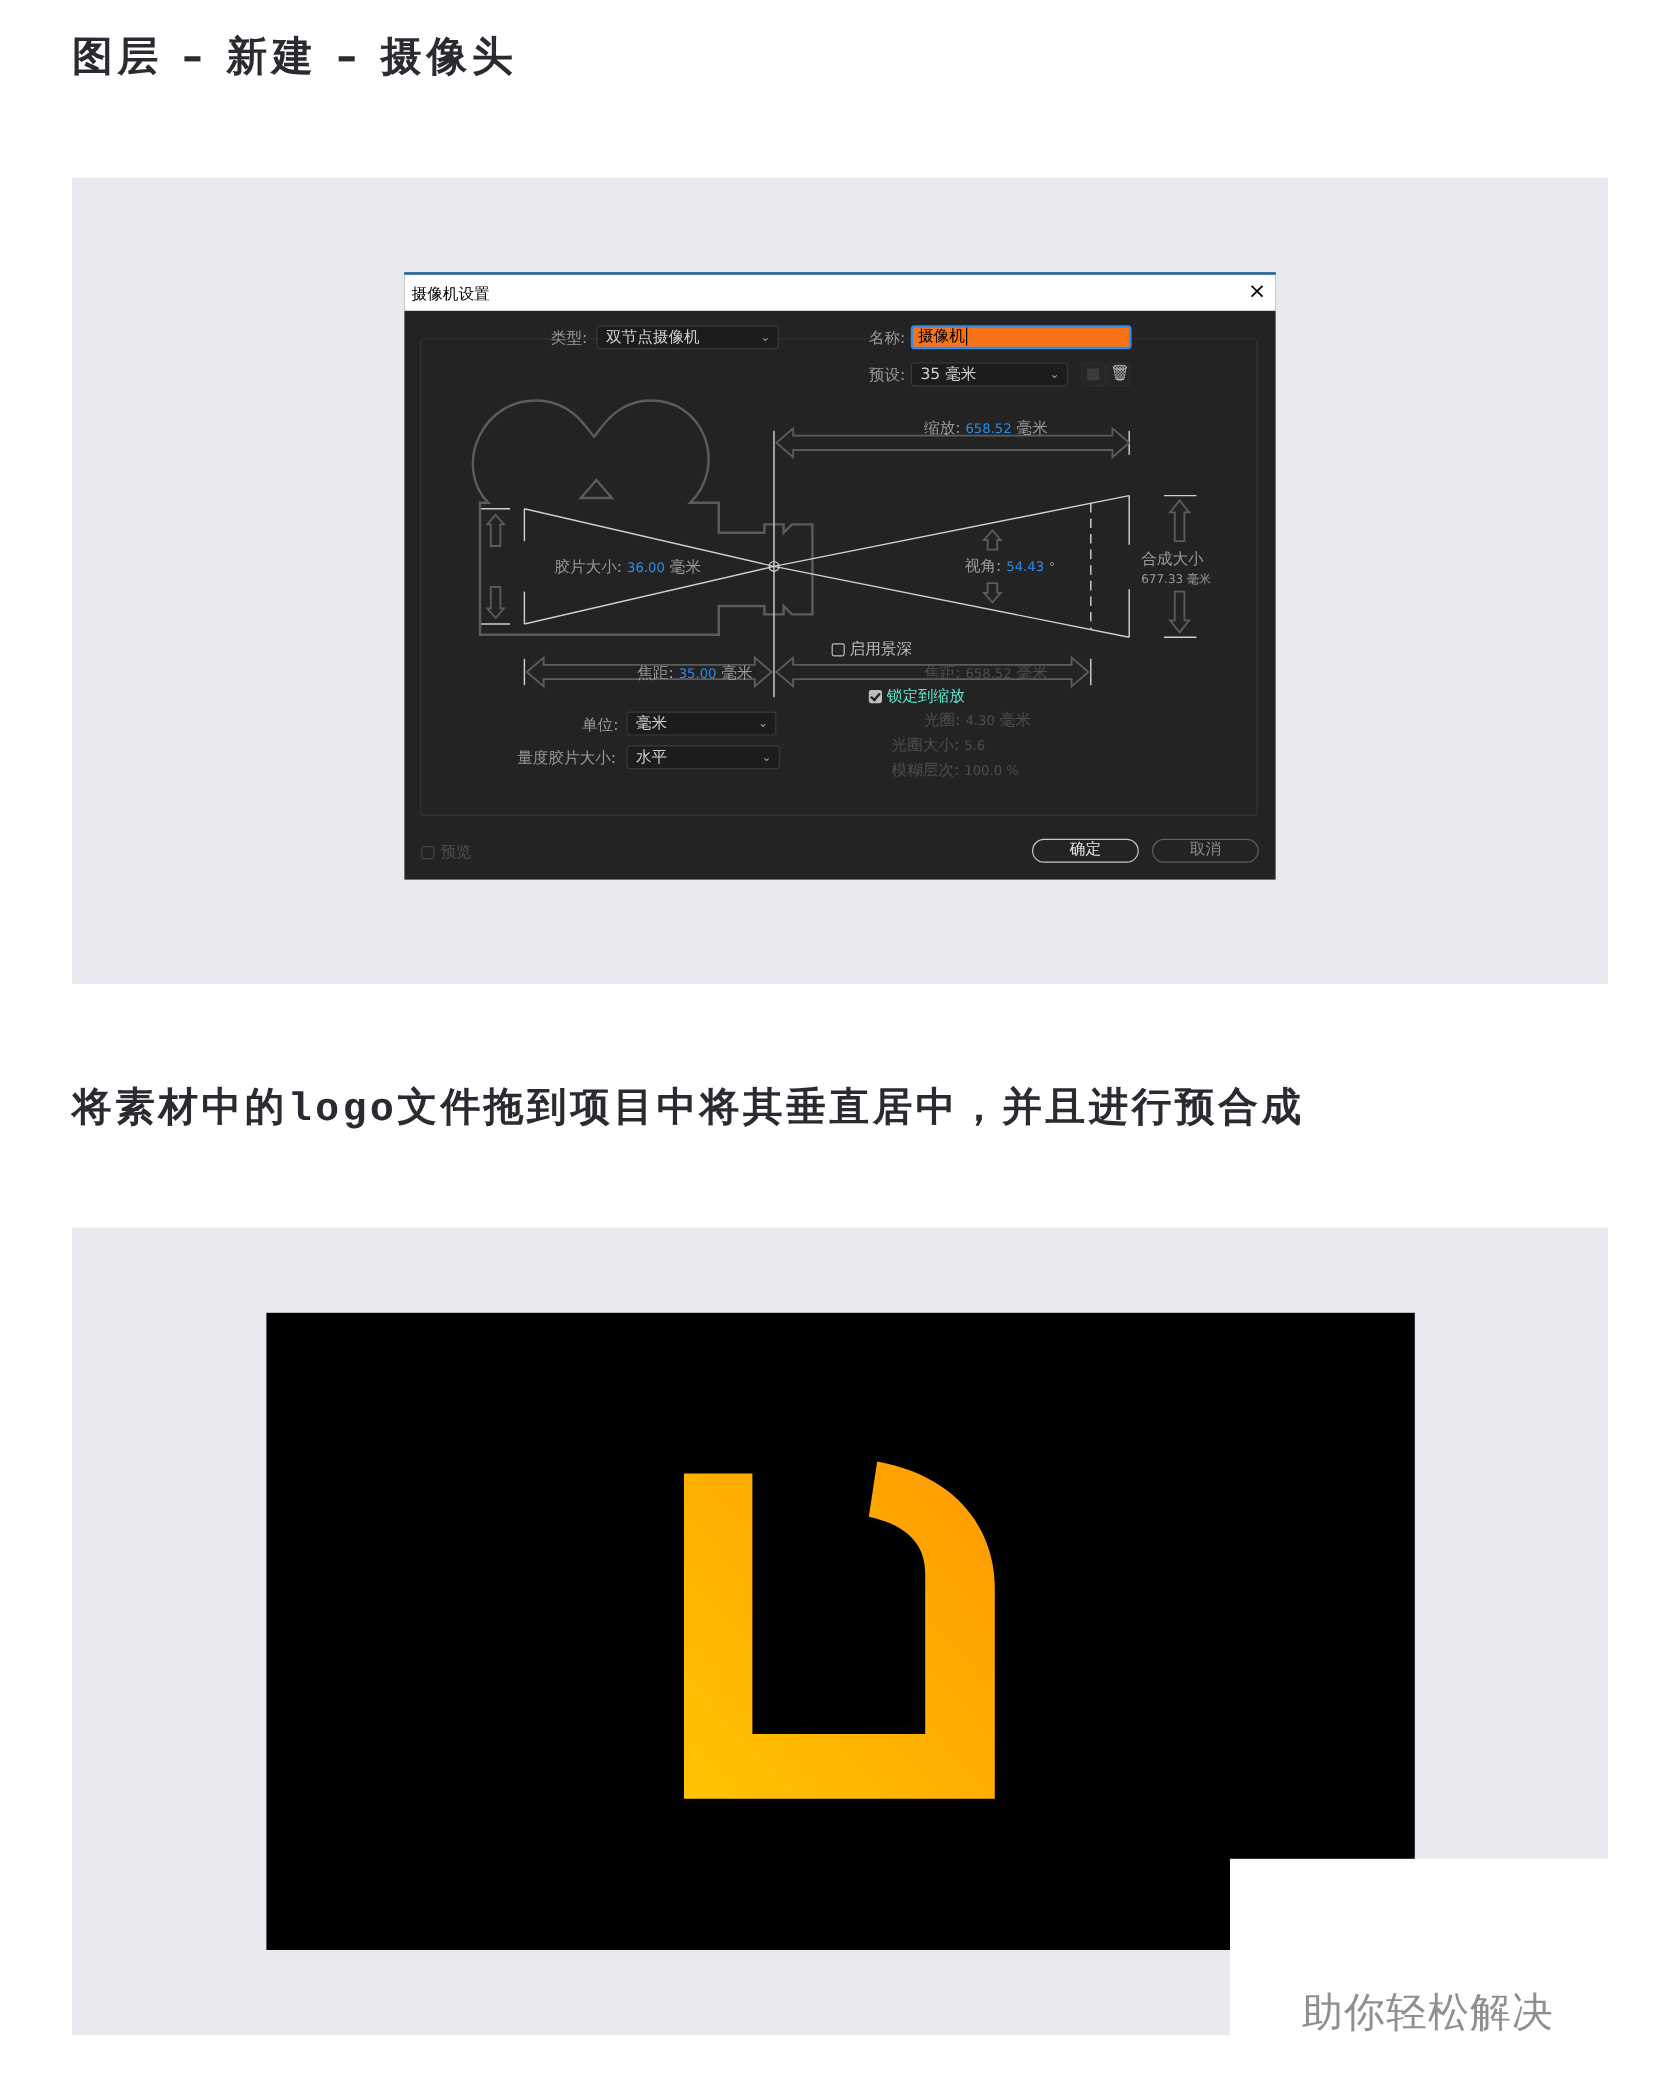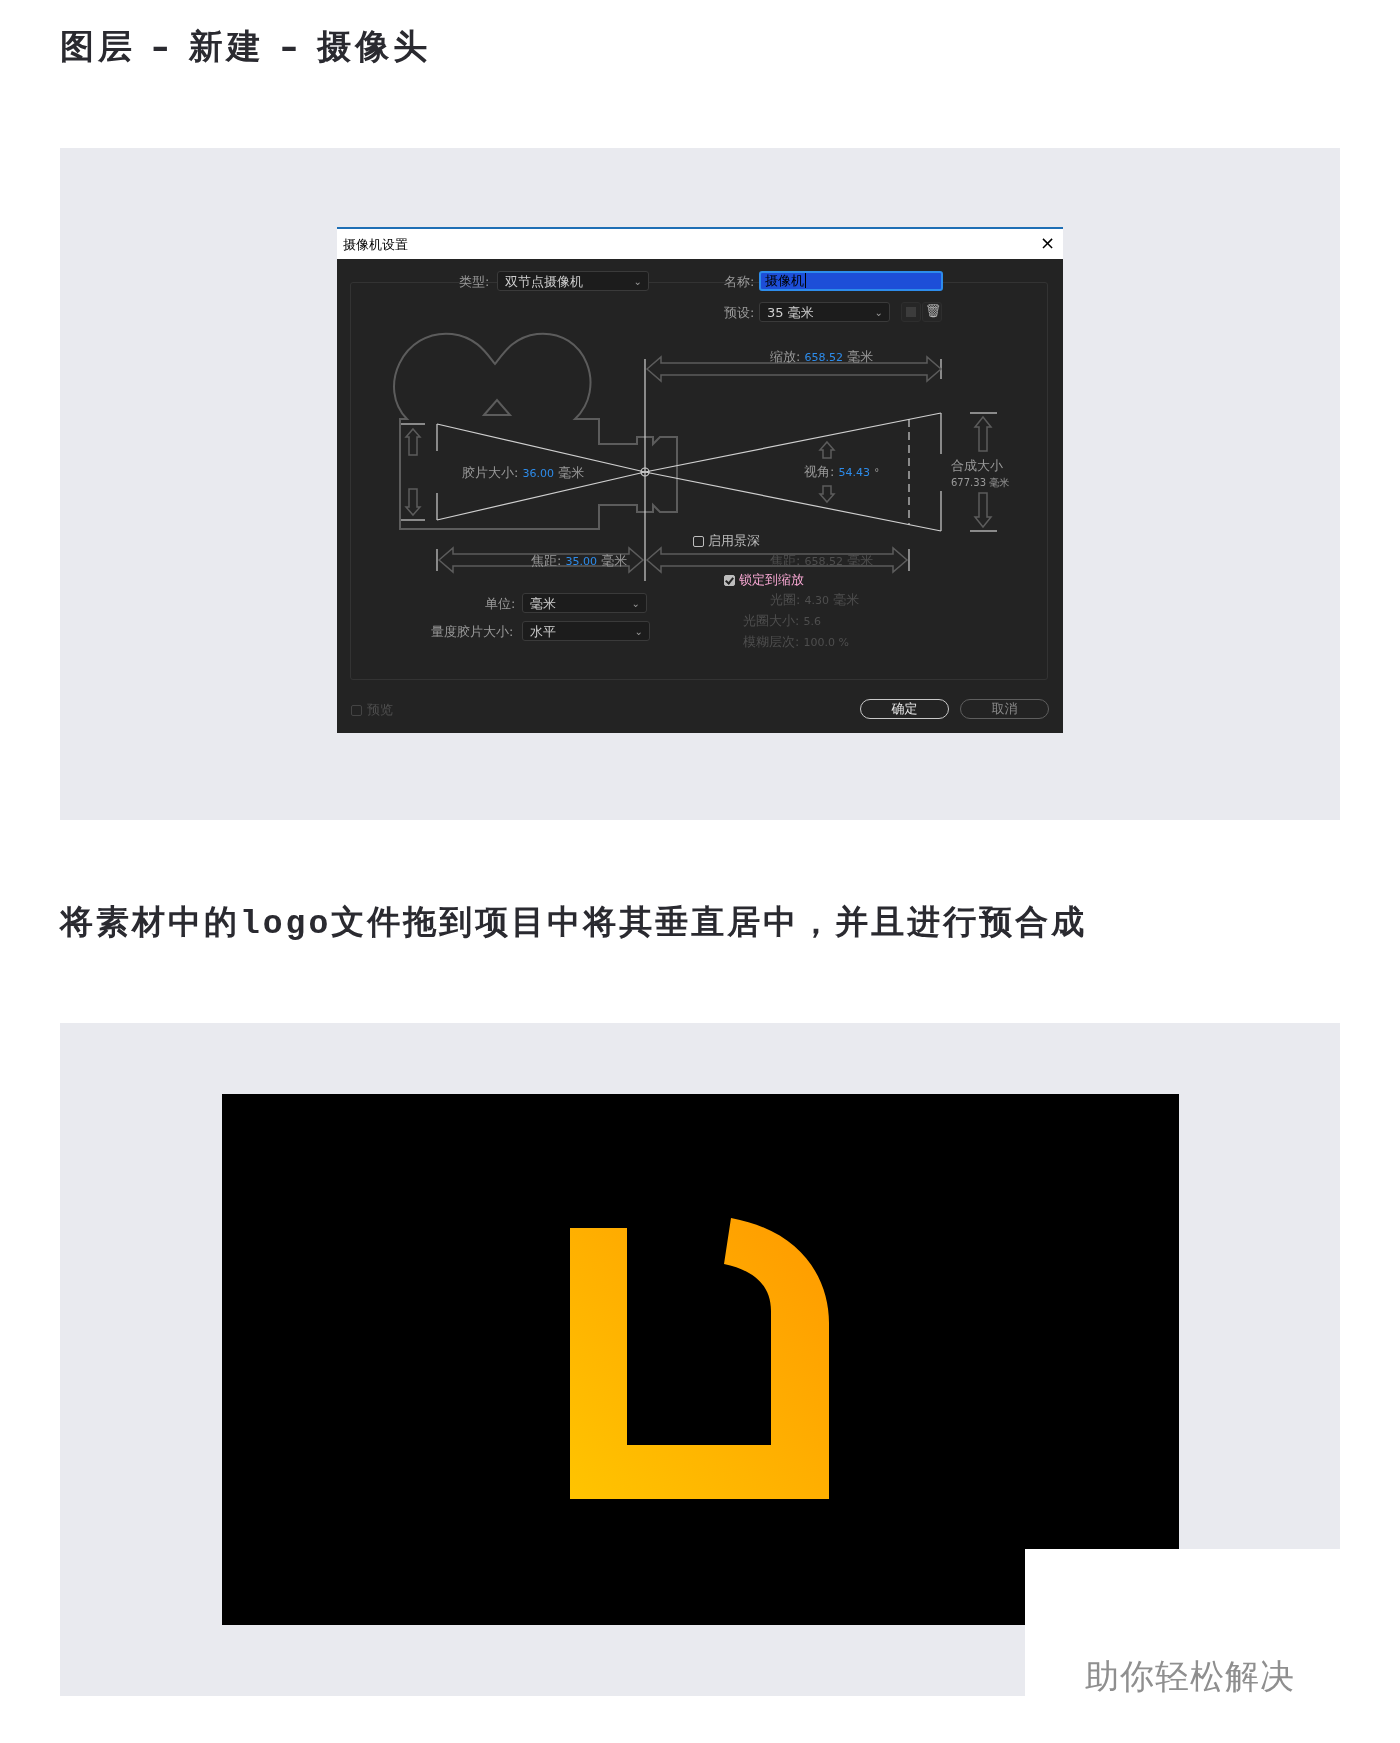--- a/index.html
+++ b/index.html
@@ -13,21 +13,21 @@
   .dialog{position:absolute;left:277px;top:79px;width:726px;height:506px;background:#232323;border-top:2px solid #1e6fb5;box-sizing:border-box;}
   .titlebar{position:absolute;left:0;top:0;width:100%;height:30px;background:#fff;}
   .titlebar .title{position:absolute;left:6px;top:7px;font-size:13px;color:#000;text-align:right;}
   .titlebar .close{position:absolute;right:8px;top:3px;font-size:18px;color:#000;cursor:pointer;line-height:22px;}
   .frame{position:absolute;left:13px;top:53px;width:696px;height:396px;border:1px solid #333;border-radius:3px;}
   .lbl{position:absolute;font-size:13px;color:#9a9a9a;white-space:nowrap;}
   .lbl.dim{color:#4e4e4e;}
   .blue{color:#2d8ceb;}
   .sel{position:absolute;height:20px;background:#1c1c1c;border:1px solid #3a3a3a;border-radius:3px;color:#cfcfcf;font-size:13px;line-height:20px;padding-left:7px;box-sizing:border-box;cursor:pointer;}
   .sel .chev{position:absolute;right:6px;top:0;font-size:10px;color:#9a9a9a;}
-  .input{position:absolute;height:20px;background:#1d4ed8;border:2px solid #2d8ceb;border-radius:3px;color:#000;font-size:13px;line-height:16px;padding-left:4px;box-sizing:border-box;}
+  .input{position:absolute;height:20px;background:#f97316;border:2px solid #2d8ceb;border-radius:3px;color:#000;font-size:13px;line-height:16px;padding-left:4px;box-sizing:border-box;}
   .iconbtn{position:absolute;width:20px;height:20px;border:1px solid #2e2e2e;border-radius:3px;box-sizing:border-box;background:#262626;}
   .chk{position:absolute;width:11px;height:11px;border:1.5px solid #bdbdbd;border-radius:2px;box-sizing:border-box;}
   .chk.on{background:#bdbdbd;}
   .chk.on::after{content:"";position:absolute;left:2px;top:0px;width:3px;height:6px;border:solid #232323;border-width:0 2px 2px 0;transform:rotate(40deg);}
   .chk.dim{border-color:#444;}
   .btn{position:absolute;height:20px;border:1.5px solid #8a8a8a;border-radius:11px;box-sizing:border-box;text-align:center;font-size:13px;line-height:17px;cursor:pointer;}
   .video{position:absolute;left:162px;top:71px;width:957px;height:531px;background:#000;}
   .watermark{position:absolute;left:1025px;top:1549px;width:315px;height:150px;background:#fff;}
   .wm-main{position:absolute;left:45px;top:30px;font-size:58px;font-weight:bold;color:#17c53a;letter-spacing:2px;}
   .wm-sub{position:absolute;left:60px;top:105px;font-size:34px;color:#8f8f8f;letter-spacing:1px;}
@@ -143,21 +143,21 @@
       <span class="blue" style="font-size:11px">35.00</span>
       <span>毫米</span>
     </span>
     <span class="lbl dim" style="left:433px;top:323px">
       <span>焦距:</span>
       <span style="font-size:11px">658.52</span>
       <span>毫米</span>
     </span>
 
     <span class="chk on" style="left:387px;top:346px"></span>
-    <span class="lbl" style="left:402px;top:342px;color:#f9a8d4">锁定到缩放</span>
+    <span class="lbl" style="left:402px;top:342px;color:#5eead4">锁定到缩放</span>
 
     <span class="lbl dim" style="left:433px;top:362px">
       <span>光圈:</span>
       <span style="font-size:11px">4.30</span>
       <span>毫米</span>
     </span>
     <span class="lbl dim" style="left:406px;top:383px">
       <span>光圈大小:</span>
       <span style="font-size:11px">5.6</span>
     </span>

